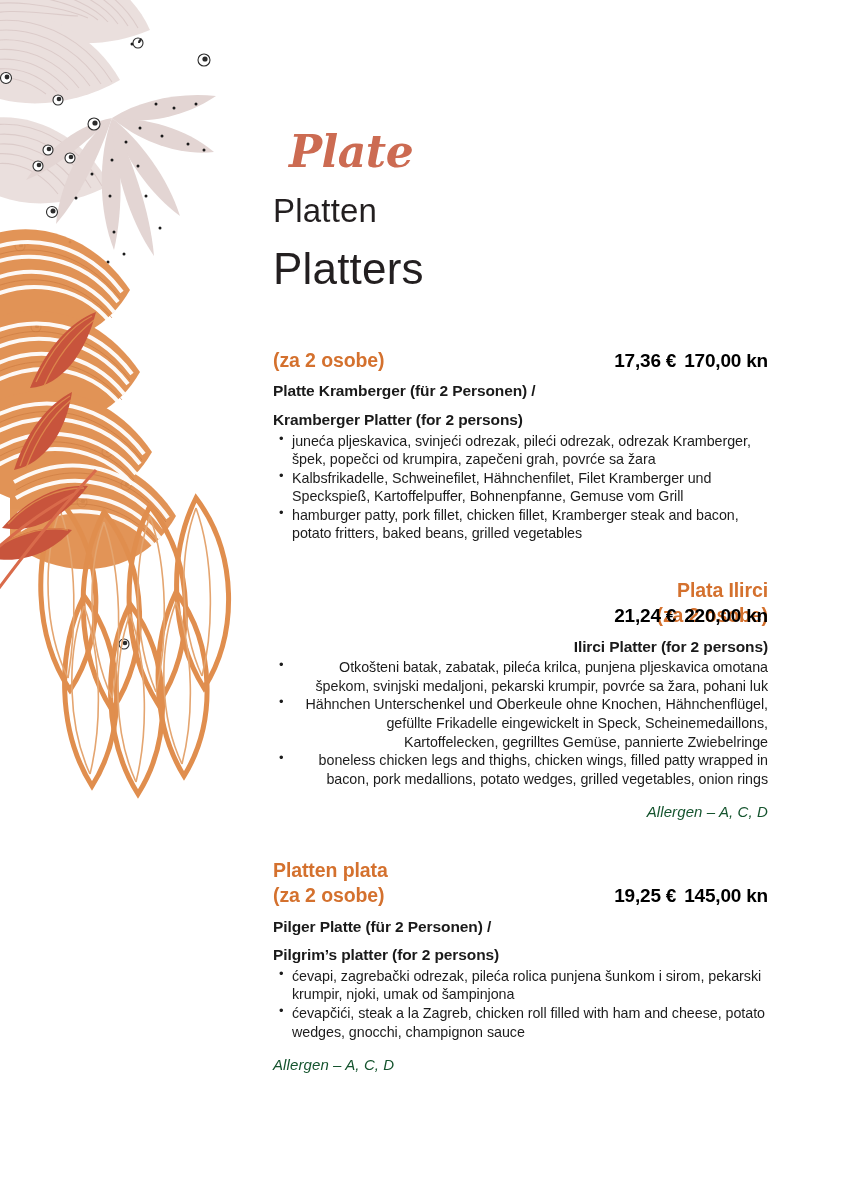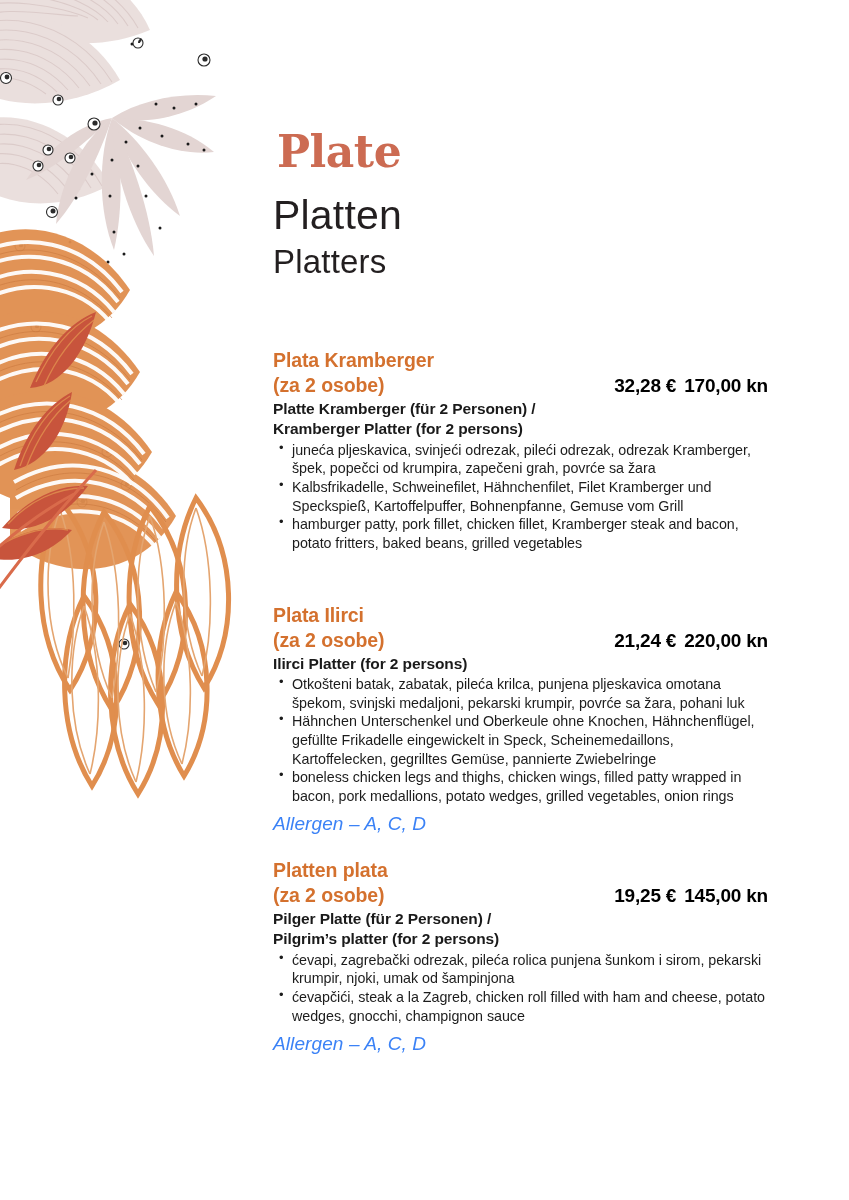--- a/index.html
+++ b/index.html
@@ -14,36 +14,37 @@
 
   
   #decor{position:absolute;left:0;top:0;width:260px;height:800px;pointer-events:none;}
   #decor svg{display:block;}
 
   
   #content{position:absolute;left:273px;top:0;width:500px;}
 
   .title-script{
     font-family:"DejaVu Serif", serif;
+    font-style:italic;
     font-weight:700;
     font-size:44px;
     color:#cc6b52;
     letter-spacing:-0.5px;
     position:absolute;
-    left:4px;top:130px;
+    left:16px;top:130px;
     line-height:1;
   }
   .title-de{
     position:absolute;left:0;top:192px;
-    font-size:41px;font-weight:300;color:#231f20;line-height:1.16;
+    font-size:33px;font-weight:300;color:#231f20;line-height:1.16;
     letter-spacing:0.2px;
   }
   .title-en{
     position:absolute;left:0;top:243px;
-    font-size:33px;font-weight:300;color:#231f20;line-height:1.16;
+    font-size:44px;font-weight:300;color:#231f20;line-height:1.16;
     letter-spacing:0.2px;
   }
 
   .item{position:absolute;left:0;width:495px;}
   .item-head{
     position:relative;
     font-size:19.5px;
     font-weight:700;
     color:#d4712e;
     line-height:1.30;
@@ -59,21 +60,21 @@
     white-space:nowrap;
     letter-spacing:-0.2px;
   }
   .price .kn{margin-left:8px;}
   .sub{
     font-size:15.5px;
     font-weight:700;
     color:#1a1a1a;
     line-height:1.33;
     letter-spacing:-0.1px;
-    margin-top:0px;
+    margin-top:8px;
   }
   ul.desc{
     list-style:none;
     margin:1px 0 0 0;
     padding:0;
   }
   ul.desc li{
     position:relative;
     padding-left:19px;
     font-size:14.3px;
@@ -83,25 +84,25 @@
     margin-bottom:0px;
   }
   ul.desc li:before{
     content:"\2022";
     position:absolute;
     left:6px;top:-1px;
     font-size:13px;
     color:#1c1c1c;
   }
   .allergen{
-    font-size:19px;
+    font-size:15px;
     font-style:italic;
-    color:#3b82f6;
+    color:#14532d;
     letter-spacing:0.1px;
-    margin-top:8px;
+    margin-top:15px;
   }
 </style>
 </head>
 <body>
 
 <div id="page">
 
   <div id="decor">
     <svg width="260" height="800" viewBox="0 0 260 800" xmlns="http://www.w3.org/2000/svg">
       <defs>
@@ -306,36 +307,35 @@
   </div>
 
   <div id="content">
 
     <div class="title-script">Plate</div>
     <div class="title-de">Platten</div>
     <div class="title-en">Platters</div>
 
     <div class="item" style="top:348px;">
       <div class="item-head">
-        <div>Plata Kramberger</div>
         <div>(za 2 osobe)</div>
         <div class="price">
-          <span>32,28 €</span><span class="kn">170,00 kn</span>
+          <span>17,36 €</span><span class="kn">170,00 kn</span>
         </div>
       </div>
       <div class="sub">Platte Kramberger (für 2 Personen) /</div>
       <div class="sub">Kramberger Platter (for 2 persons)</div>
       <ul class="desc">
         <li>juneća pljeskavica, svinjeći odrezak, pileći odrezak,  odrezak Kramberger,  špek, popečci od krumpira, zapečeni grah, povrće sa žara</li>
         <li>Kalbsfrikadelle, Schweinefilet, Hähnchenfilet, Filet Kramberger und Speckspieß, Kartoffelpuffer, Bohnenpfanne, Gemuse vom Grill</li>
         <li>hamburger patty, pork fillet, chicken fillet, Kramberger steak and bacon, potato fritters, baked beans, grilled vegetables</li>
       </ul>
     </div>
 
-    <div class="item" style="top:603px;">
+    <div class="item" style="top:578px;text-align:right;">
       <div class="item-head">
         <div>Plata Ilirci</div>
         <div>(za 2 osobe)</div>
         <div class="price">
           <span>21,24 €</span><span class="kn">220,00 kn</span>
         </div>
       </div>
       <div class="sub">Ilirci Platter (for 2 persons)</div>
       <ul class="desc">
         <li>Otkošteni batak, zabatak, pileća krilca, punjena pljeskavica omotana špekom, svinjski medaljoni, pekarski krumpir, povrće sa žara, pohani luk</li>

